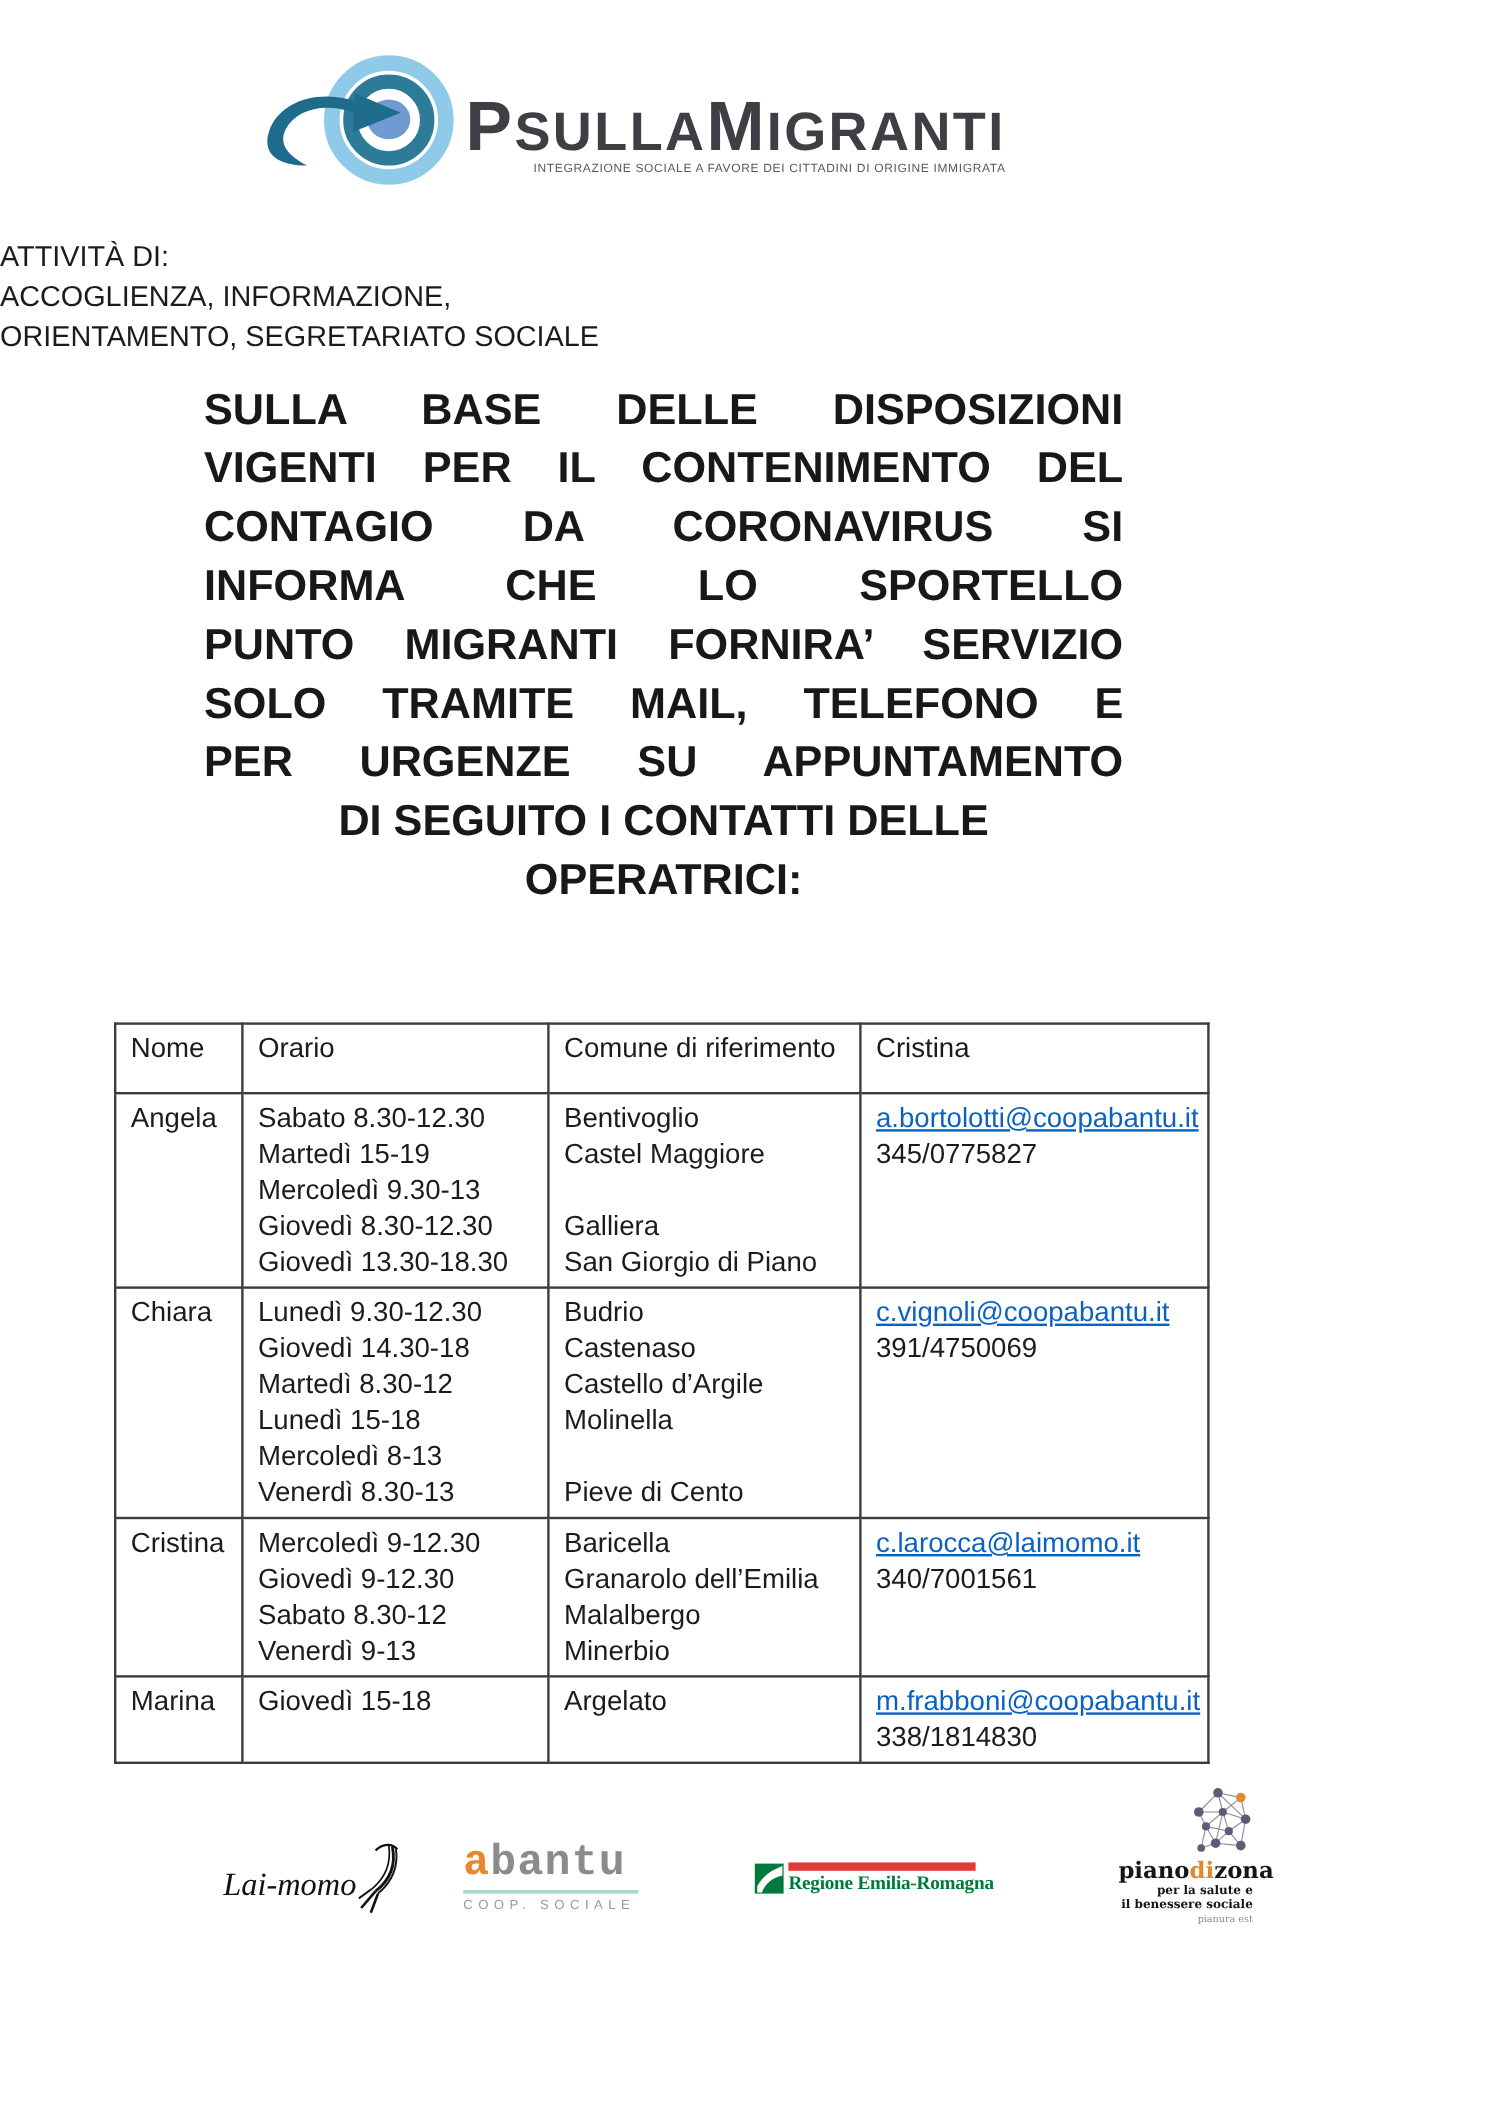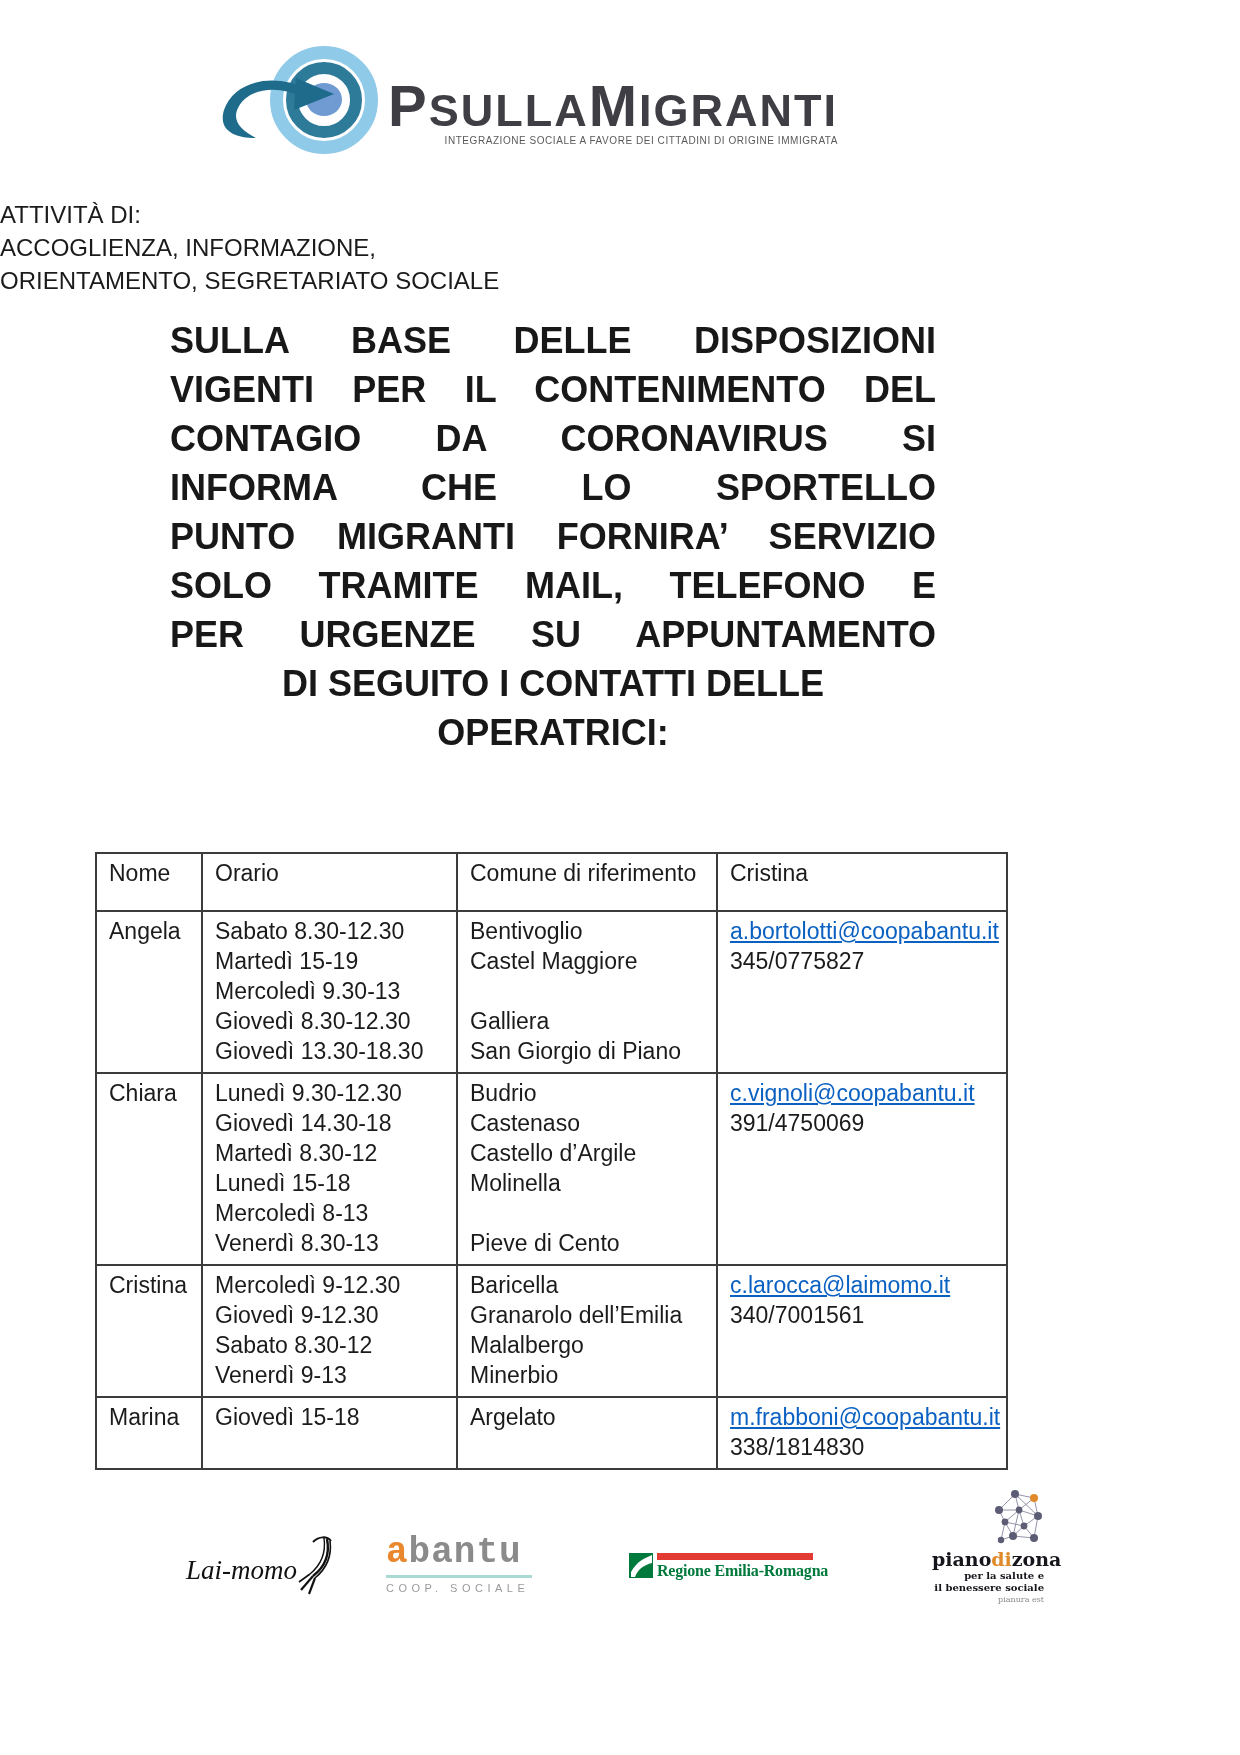--- a/index.html
+++ b/index.html
@@ -73,21 +73,21 @@
   .laimomo { position:absolute; left:186px; top:1534px; display:flex; align-items:center; }
   .laimomo-text { font-family:"Liberation Serif", serif; font-style:italic; font-size:27px; color:#111; margin-top:8px; }
 
   .abantu { position:absolute; left:386px; top:1534px; width:146px; }
   .abantu-word { font-family:"Liberation Mono", monospace; font-weight:bold; font-size:36px; letter-spacing:1px; line-height:38px; }
   .abantu-a    { color:#e8872b; }
   .abantu-rest { color:#8b8b8b; }
   .abantu-rule { height:3px; background:#a9d9d3; margin:3px 0 4px 0; }
   .abantu-sub  { font-size:11px; letter-spacing:4.5px; color:#9a9a9a; white-space:nowrap; }
 
-  .regione { position:absolute; left:628px; top:1552px; display:flex; align-items:center; }
+  .regione { position:absolute; left:628px; top:1552px; display:flex; align-items:flex-start; }
   .regione-right { margin-left:3px; }
   .regione-bar { width:156px; height:7px; background:#e23b33; }
   .regione-name {
     font-family:"Liberation Serif", serif; font-weight:bold; font-size:16px;
     color:#00793c; margin-top:2px; white-space:nowrap; letter-spacing:-0.2px;
   }
 
   .pianodizona { position:absolute; left:932px; top:1548px; width:112px; text-align:right; }
   .pdz-net { position:absolute; right:-2px; top:-62px; }
   .pdz-word { font-family:"DejaVu Serif", serif; font-weight:bold; font-size:19px; color:#15151c; text-align:left; white-space:nowrap; }

